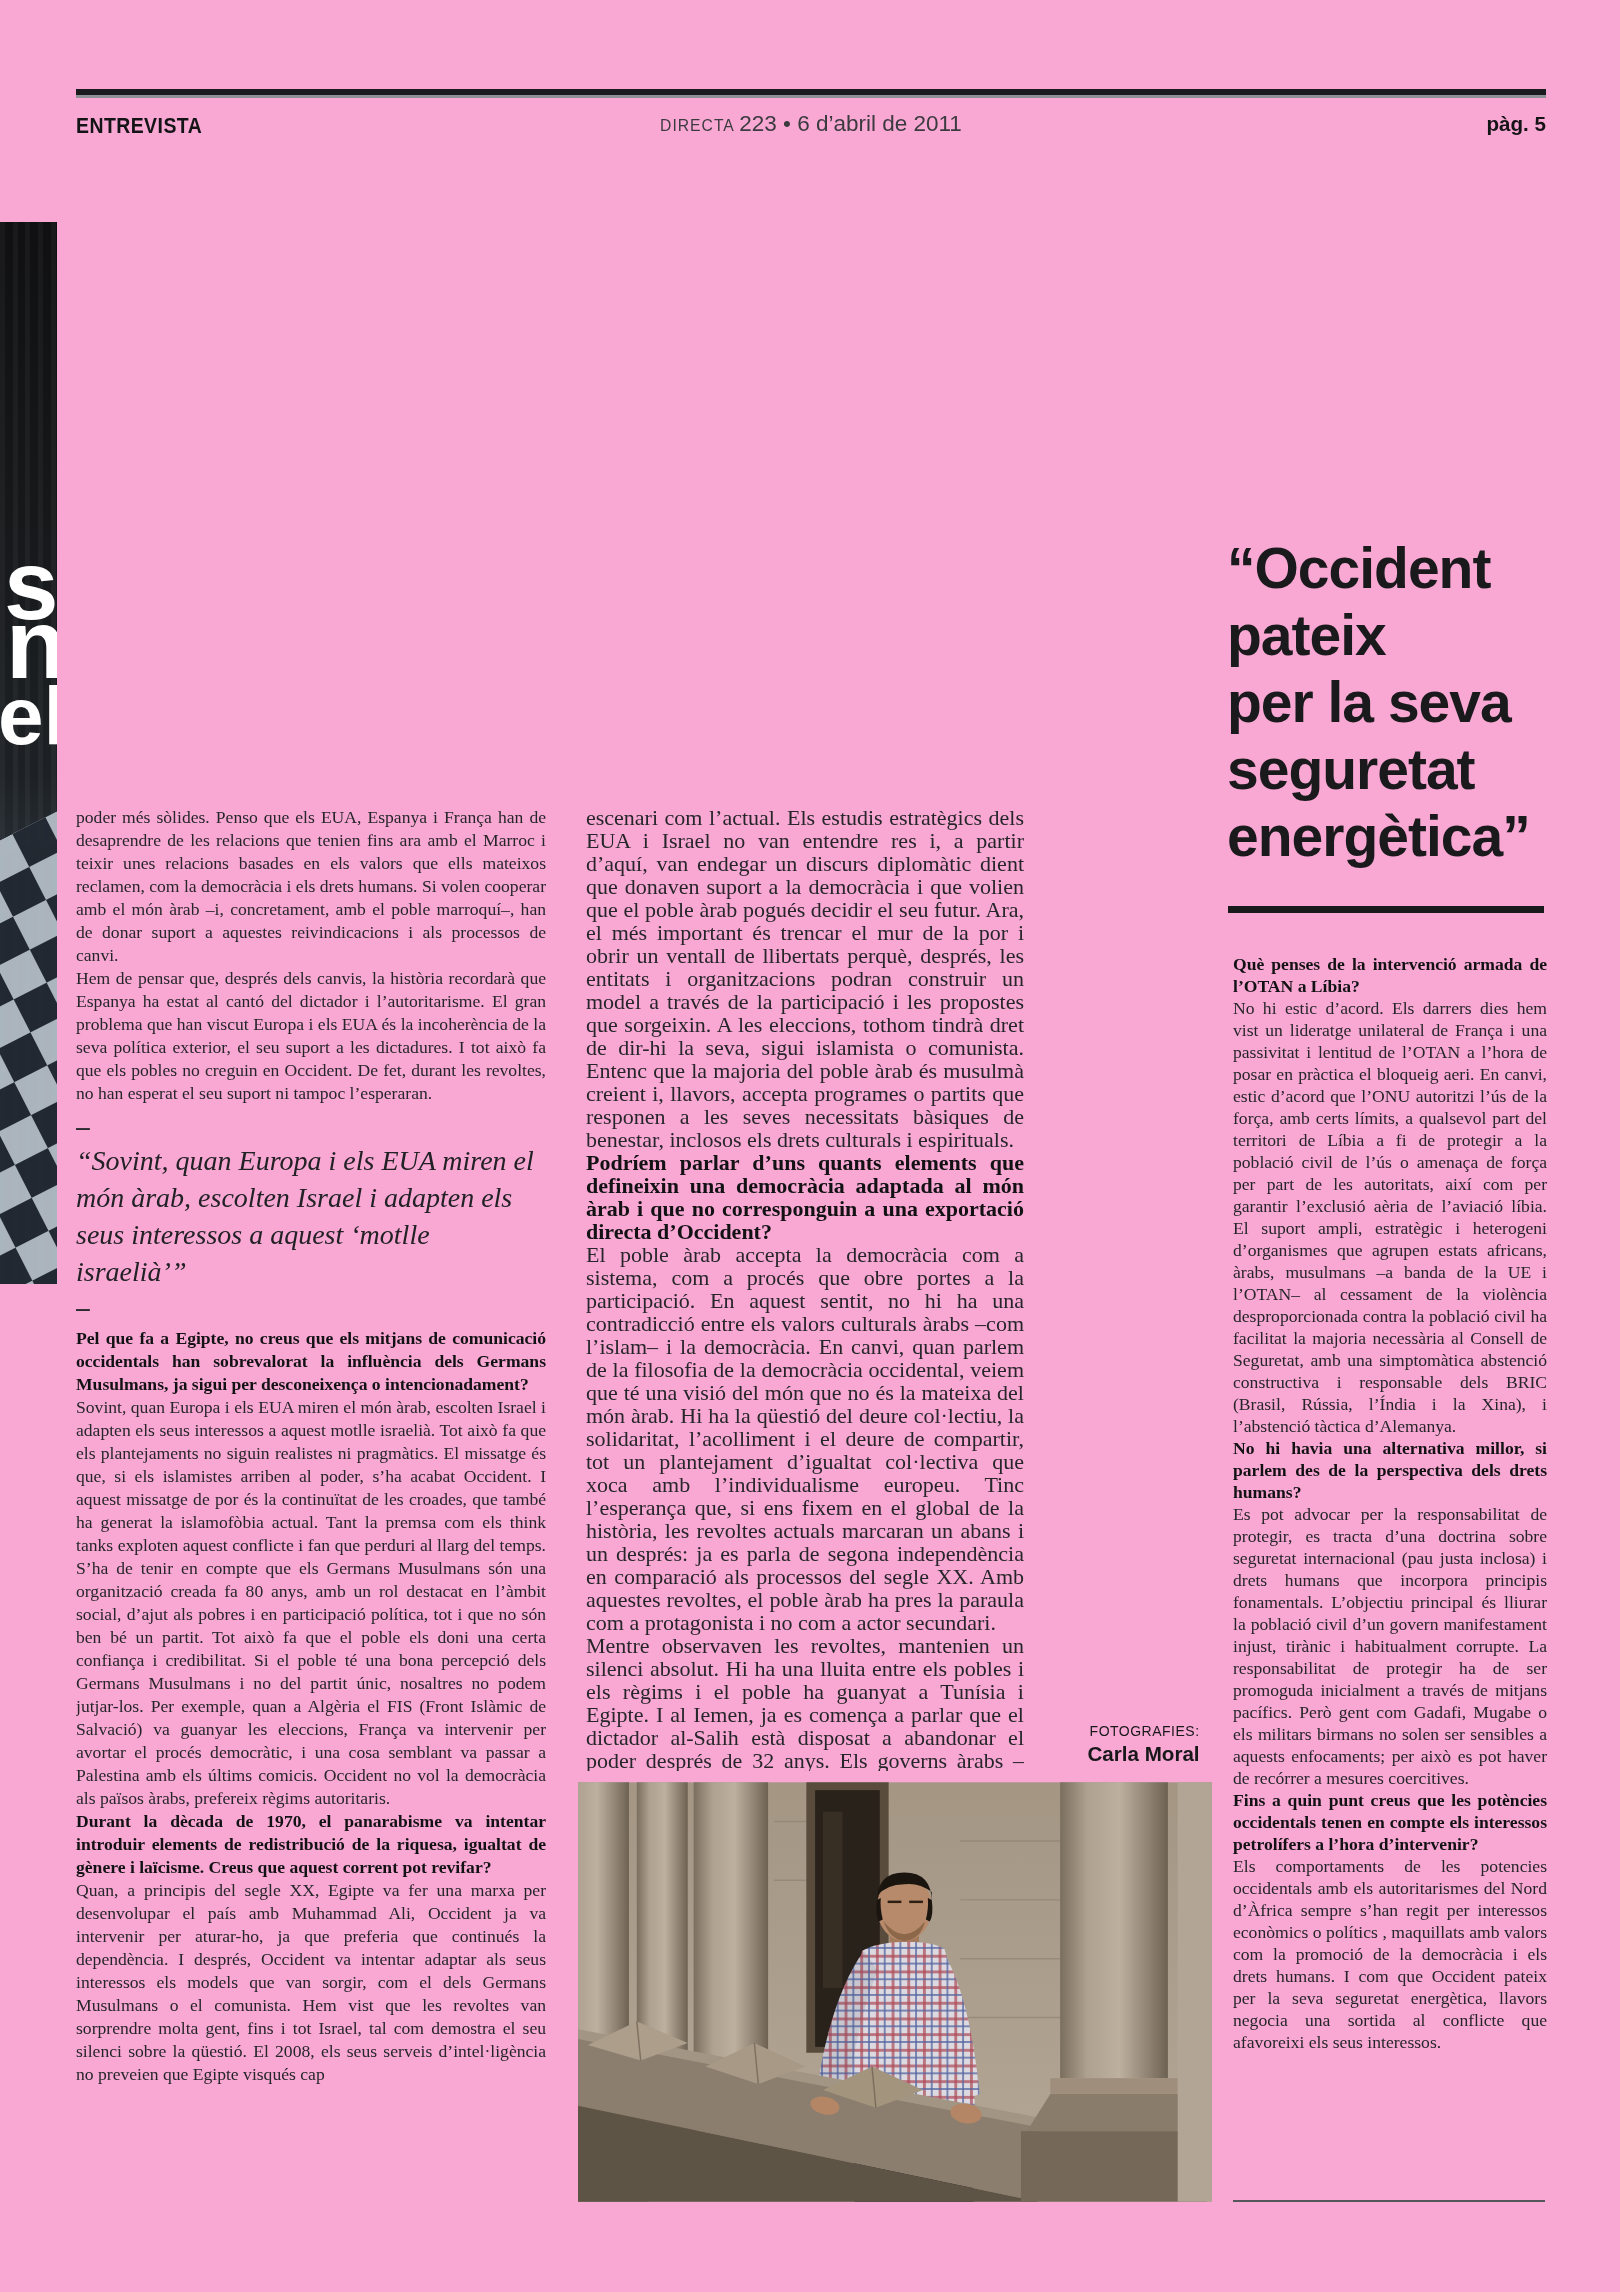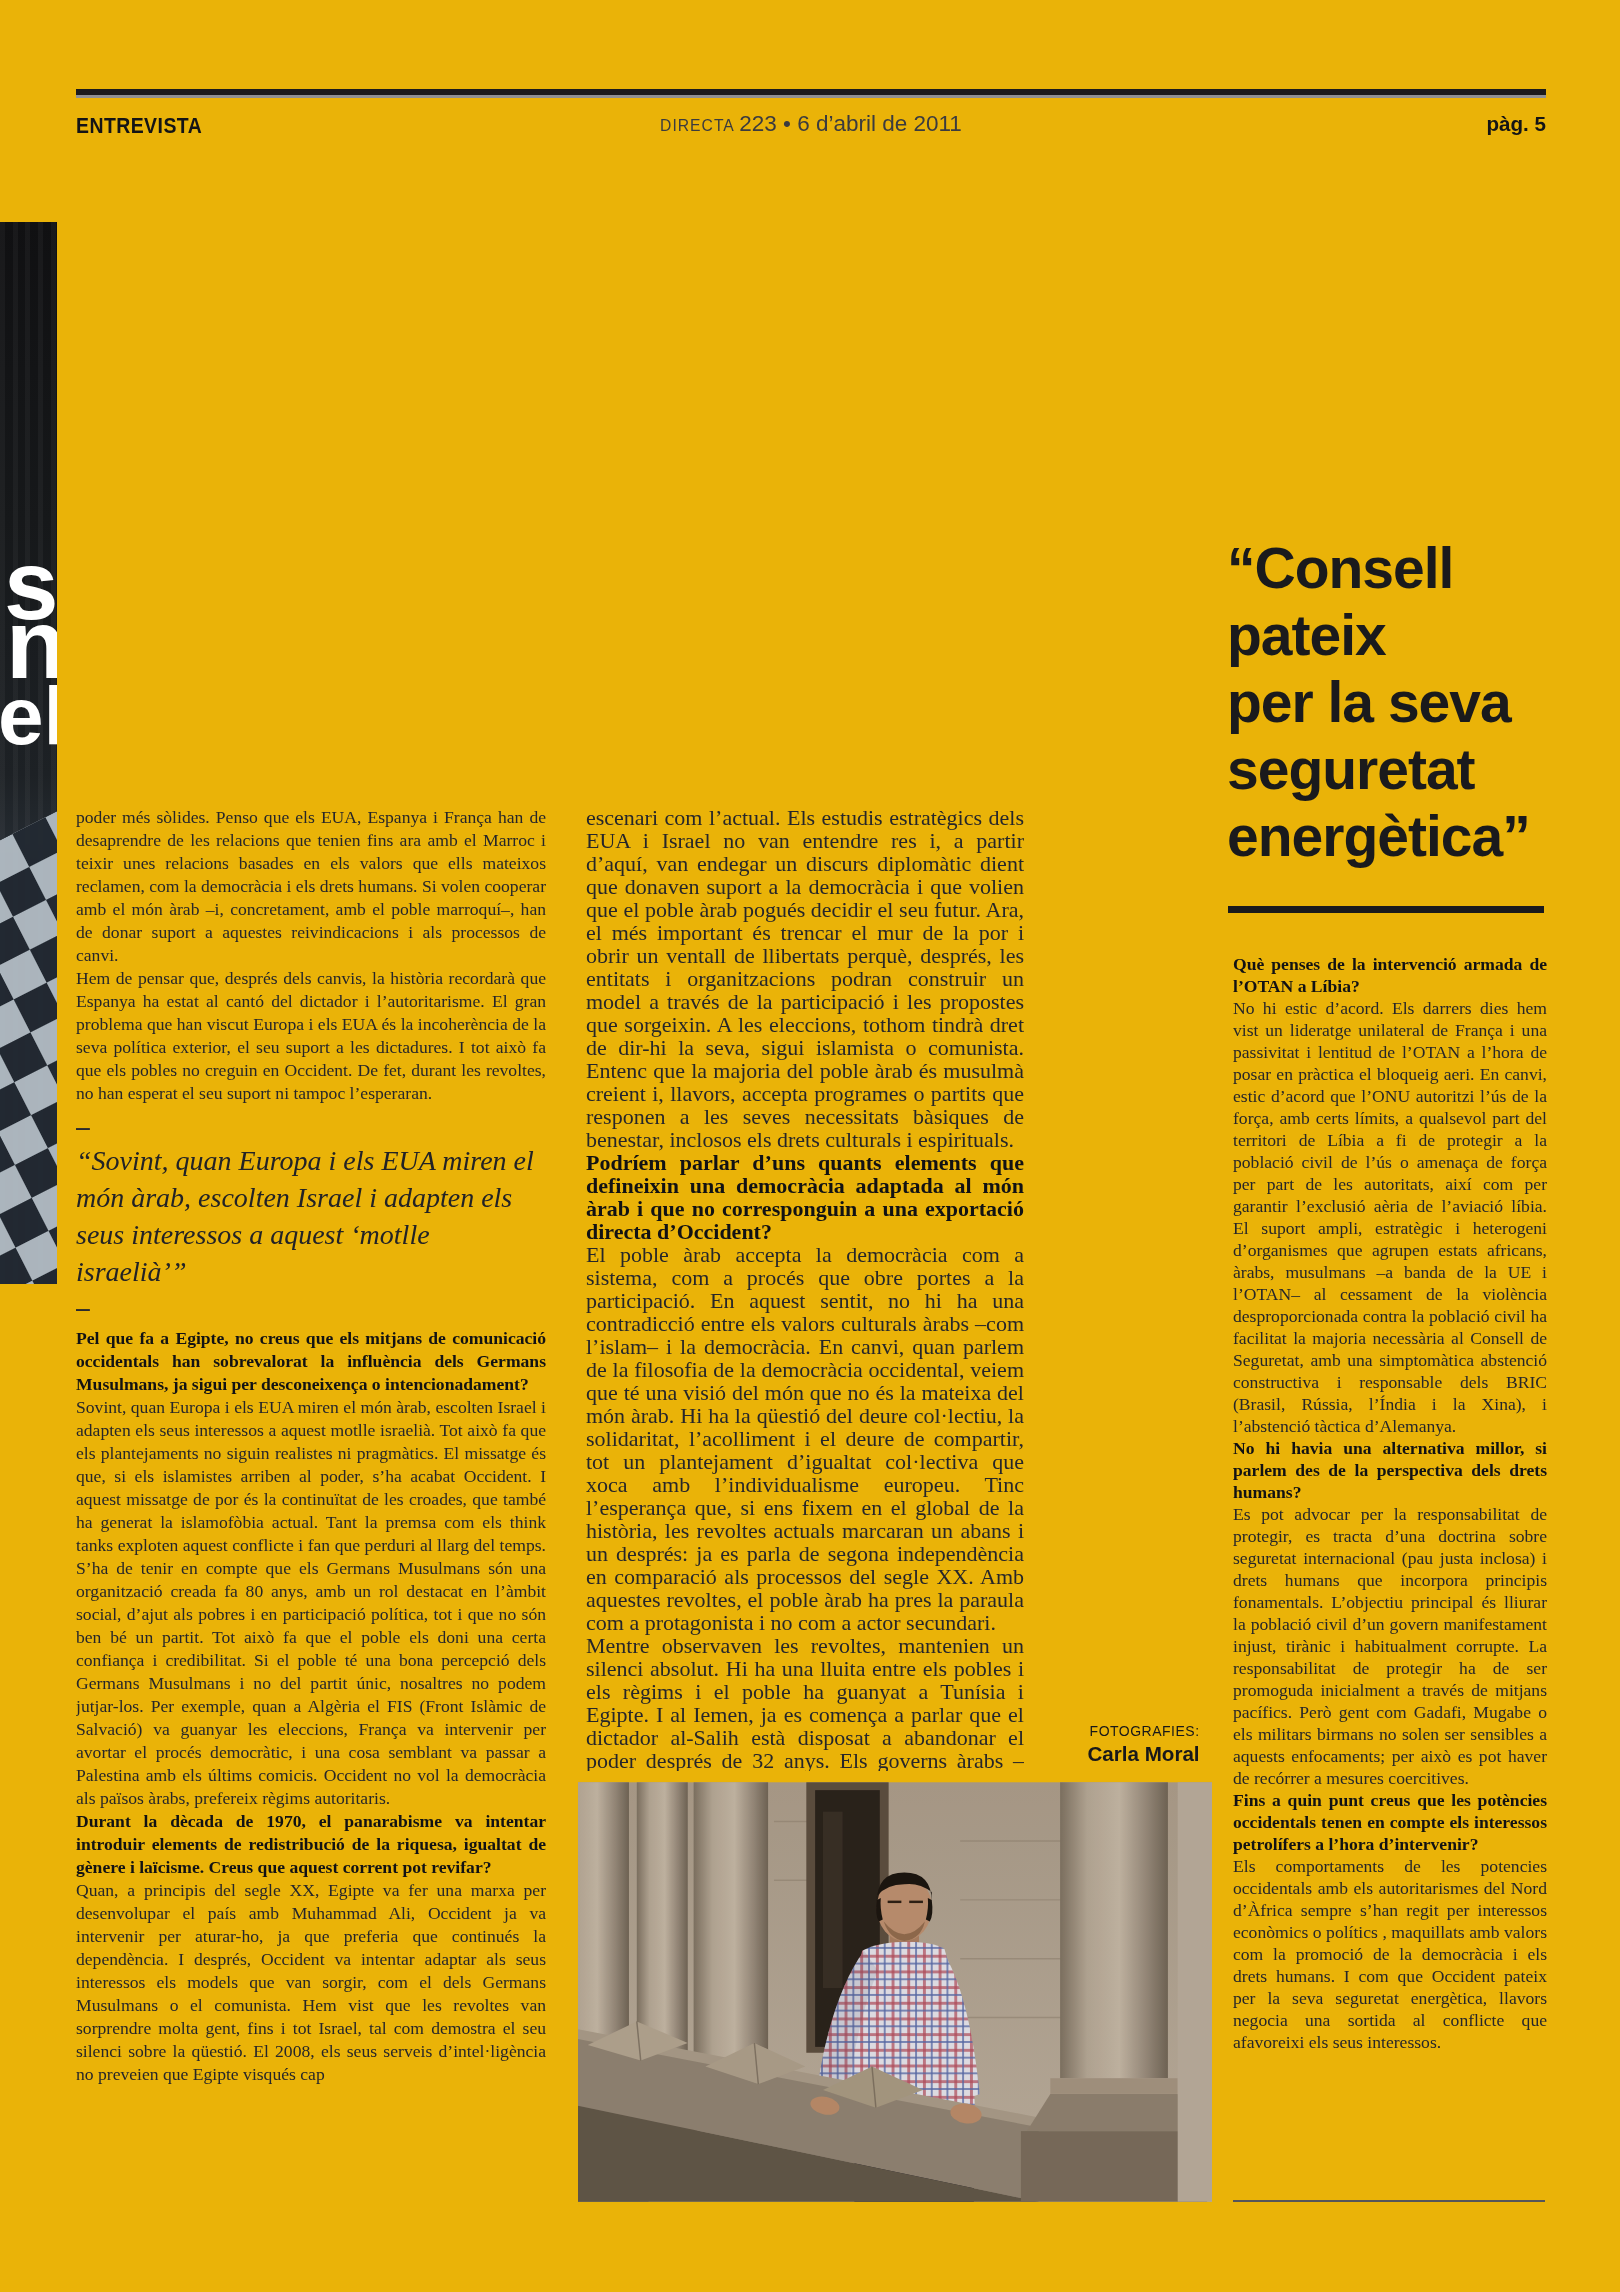--- a/index.html
+++ b/index.html
@@ -1,17 +1,17 @@
 <!DOCTYPE html>
 <html lang="ca"><head>
 <meta charset="utf-8">
 <style>
   html,body { margin:0; padding:0; background:#e8e8e8; }
   .page {
-    position:relative; width:1620px; height:2293px; background:#eab308;
+    position:relative; width:1620px; height:2293px; background:#f9a8d4;
     font-family:"Liberation Serif", serif; color:#26262a; overflow:hidden;
     margin:0 auto;
   }
   
   .topbar    { position:absolute; left:76px; top:89px;  width:1470px; height:5.9px; background:#1b1b1d; }
   .topbar-sub{ position:absolute; left:76px; top:95px;  width:1470px; height:2.9px; background:#8f9094; }
   .header { position:absolute; left:76px; top:108px; width:1470px; height:35px;
             font-family:"Liberation Sans", sans-serif; }
   .section-label { position:absolute; left:0; top:4.9px; font-size:21.6px; font-weight:700;
                    letter-spacing:0.5px; color:#141416; transform:scaleX(.9); transform-origin:left center; }
@@ -77,21 +77,21 @@
   </div>
 
   <div class="strip">
     <div class="strip-floor"></div>
     <span class="strip-letter letter-s">s</span>
     <span class="strip-letter letter-n">n</span>
     <span class="strip-letter letter-el">el</span>
   </div>
 
   <div class="headline">
-    <div>“Consell</div>
+    <div>“Occident</div>
     <div>pateix</div>
     <div>per la seva</div>
     <div>seguretat</div>
     <div>energètica”</div>
   </div>
   <div class="headline-rule"></div>
 
   <div class="col c1">
     <p class="b">poder més sòlides. Penso que els EUA, Espanya i França han de desaprendre de les relacions que tenien fins ara amb el Marroc i teixir unes relacions basades en els valors que ells mateixos reclamen, com la democràcia i els drets humans. Si volen cooperar amb el món àrab –i, concretament, amb el poble marroquí–, han de donar suport a aquestes reivindicacions i als processos de canvi.</p>
     <p class="b">Hem de pensar que, després dels canvis, la història recordarà que Espanya ha estat al cantó del dictador i l’autoritarisme. El gran problema que han viscut Europa i els EUA és la incoherència de la seva política exterior, el seu suport a les dictadures. I tot això fa que els pobles no creguin en Occident. De fet, durant les revoltes, no han esperat el seu suport ni tampoc l’esperaran.</p>

